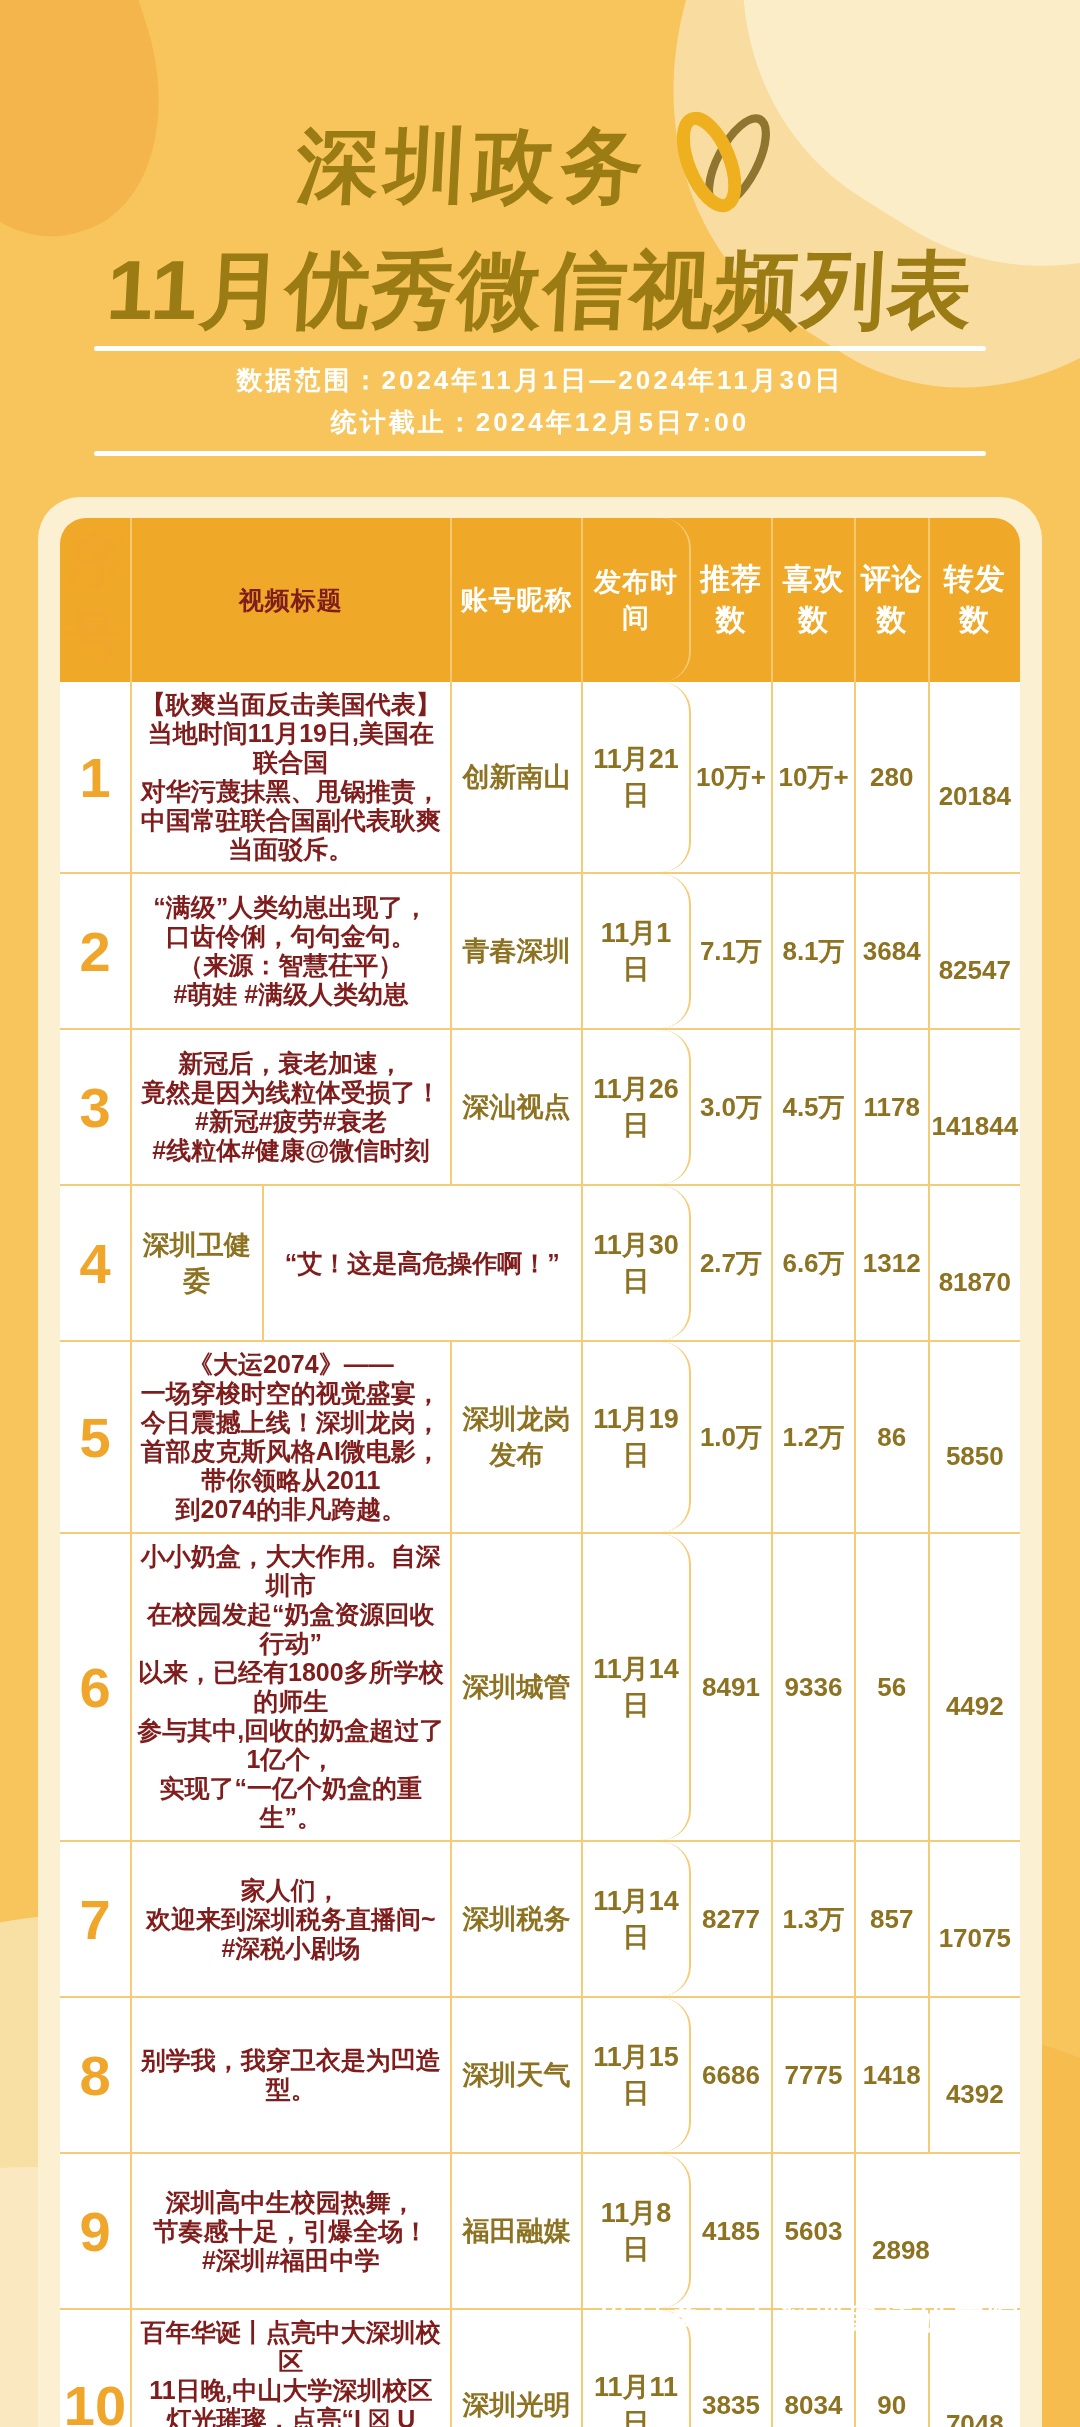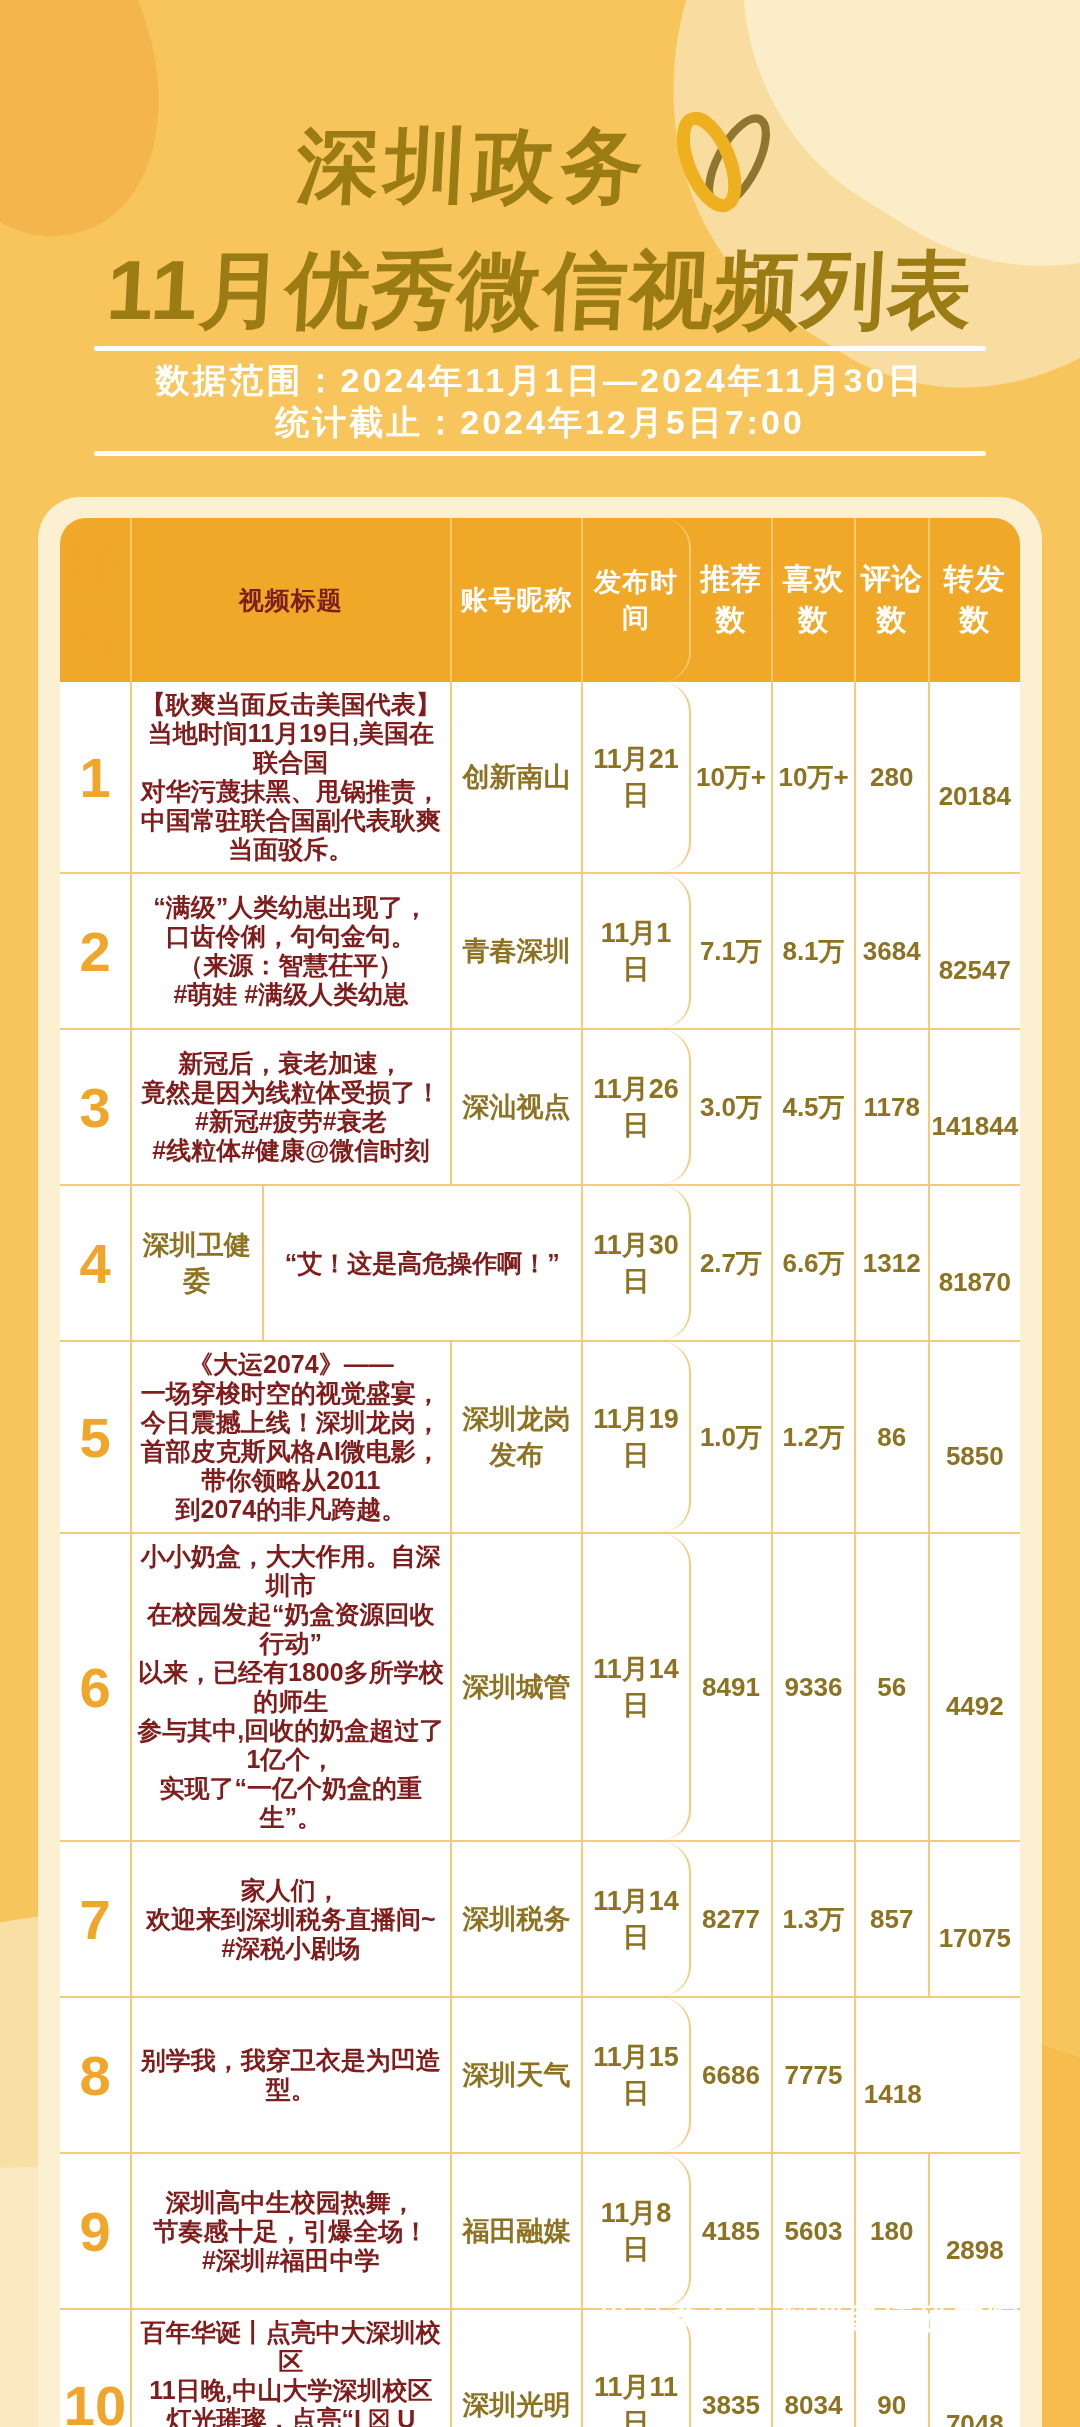--- a/index.html
+++ b/index.html
@@ -33,21 +33,21 @@
   .title-line2 {
     margin-top:12px;
     font-size:84px; font-weight:bold; color:#9A7B14;
     letter-spacing:2px; transform:skewX(-3deg);
     white-space:nowrap;
   }
 
   
   .date-wrap { position:absolute; top:346px; left:0; width:100%; text-align:center; color:#FFFFFF; }
   .rule { width:892px; height:5px; background:#FFFFFF; margin:0 auto; border-radius:3px; }
-  .date-line { font-size:34px; font-weight:bold; letter-spacing:3px; line-height:42px; }
+  .date-line { font-size:26px; font-weight:bold; letter-spacing:3px; line-height:42px; }
   .date-wrap .rule.top { margin-bottom:8px; }
   .date-wrap .rule.bottom { margin-top:8px; }
 
   
   .panel {
     position:absolute; top:497px; left:38px; width:1004px;
     background:#FCF0D3; border-radius:42px; padding:21px 22px;
   }
   .tbl { width:100%; display:flex; flex-direction:column; }
   .thead {
@@ -228,32 +228,32 @@
   </div>
 
   <div class="row">
     <div class="cell c0">8</div>
     <div class="cell c1">别学我，我穿卫衣是为凹造型。</div>
     <div class="cell c2">深圳天气</div>
     <div class="cell c3">11月15日</div>
     <div class="cell c4">6686</div>
     <div class="cell c5">7775</div>
     <div class="cell c6">1418</div>
+    <div class="cell c7">4392</div>
   </div>
 
   <div class="row">
     <div class="cell c0">9</div>
     <div class="cell c1">深圳高中生校园热舞，
 节奏感十足，引爆全场！
 #深圳#福田中学</div>
     <div class="cell c2">福田融媒</div>
     <div class="cell c3">11月8日</div>
     <div class="cell c4">4185</div>
     <div class="cell c5">5603</div>
-    <div class="cell c6">180</div>
     <div class="cell c7">2898</div>
   </div>
 
   <div class="row">
     <div class="cell c0">10</div>
     <div class="cell c1">百年华诞丨点亮中大深圳校区
 11日晚,中山大学深圳校区
 灯光璀璨，点亮“I ☒ U SYSU”
 深情告白。</div>
     <div class="cell c2">深圳光明</div>

